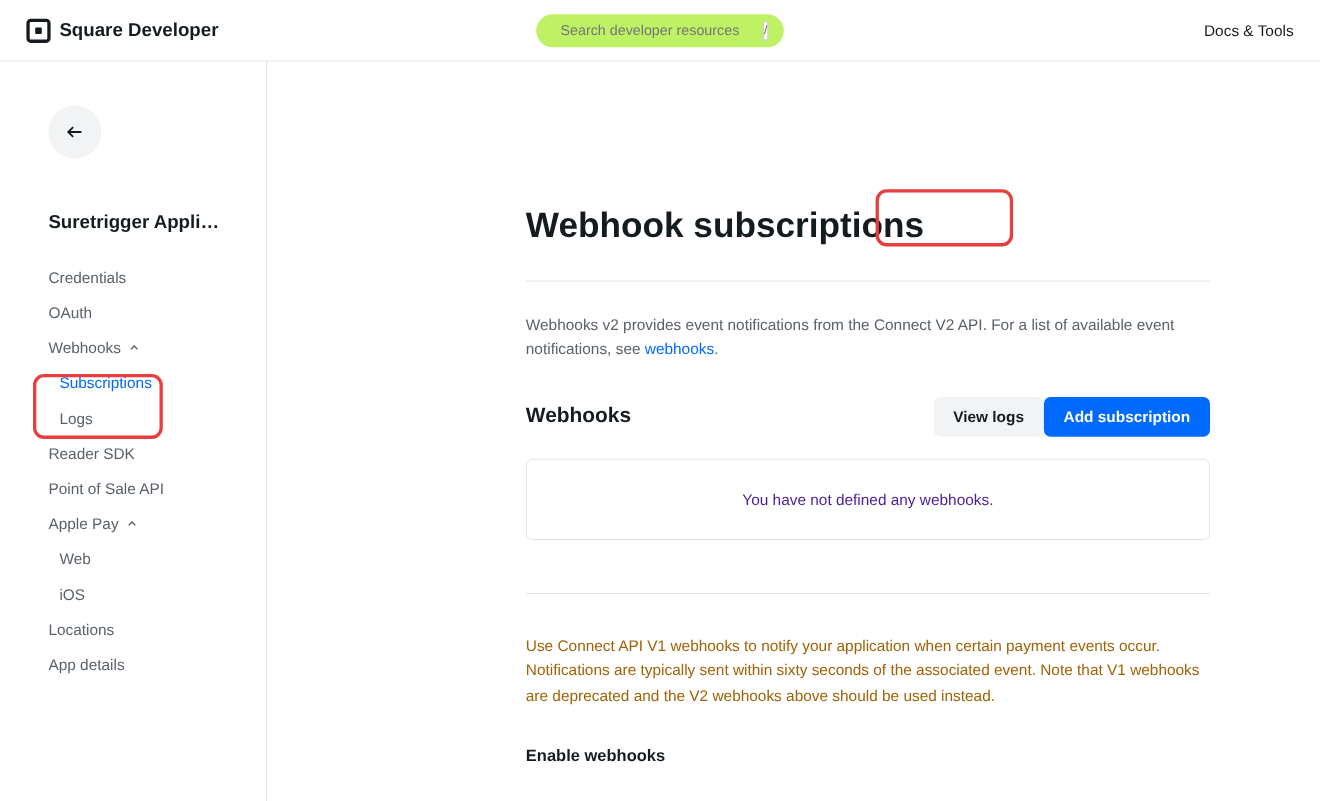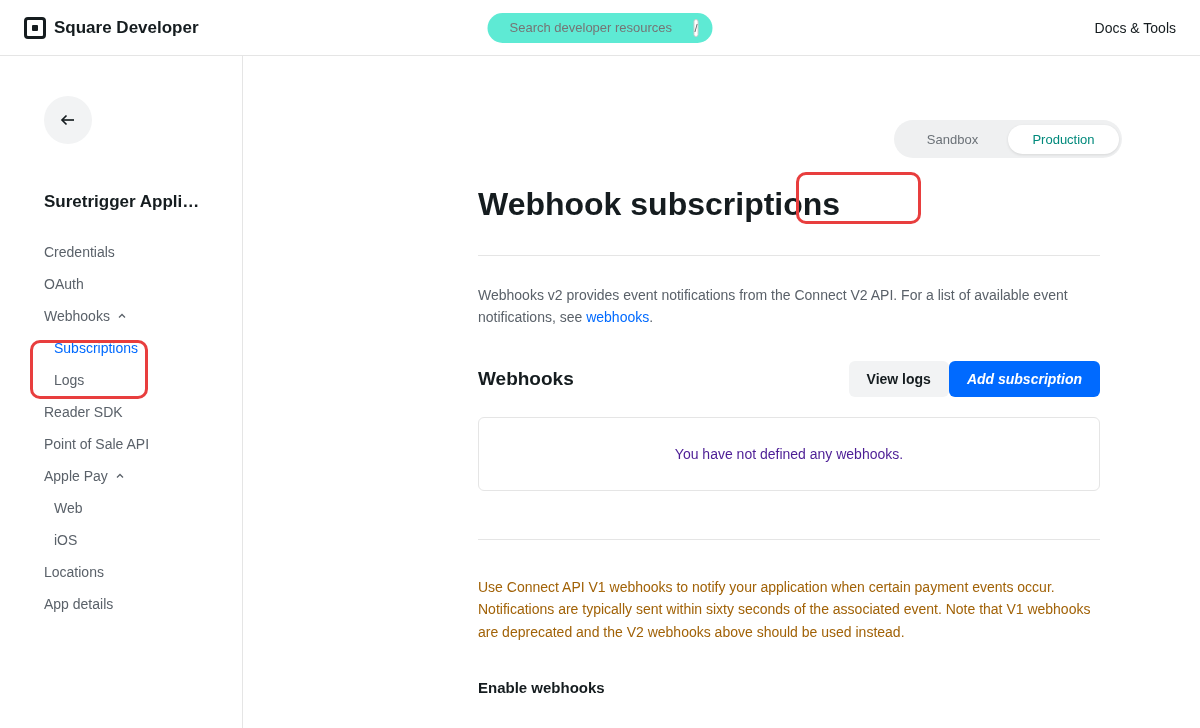--- a/index.html
+++ b/index.html
@@ -4,21 +4,21 @@
   <style>
     * { margin: 0; padding: 0; box-sizing: border-box; }
     body { font-family: -apple-system, BlinkMacSystemFont, 'Segoe UI', Helvetica, Arial, sans-serif; color: #151c1f; background: #fff; }
     
     .topbar { display: flex; align-items: center; height: 56px; padding: 3px 24px; border-bottom: 1px solid #e5e5e5; }
     .logo-wrap { display: flex; align-items: center; gap: 8px; }
     .logo-box { width: 22px; height: 22px; border: 3px solid #151c1f; border-radius: 4px; display: flex; align-items: center; justify-content: center; }
     .logo-inner { width: 6px; height: 6px; background: #151c1f; border-radius: 1px; }
     .brand-text { font-size: 17px; font-weight: 600; }
     .search-wrap { margin-left: auto; margin-right: auto; position: absolute; left: 50%; transform: translateX(-50%); }
-    .searchbox { display: flex; align-items: center; background: #5eead4; border-radius: 22px; padding: 6px 14px; width: 225px; gap: 8px; }
+    .searchbox { display: flex; align-items: center; background: #bef264; border-radius: 22px; padding: 6px 14px; width: 225px; gap: 8px; }
     .searchbox input { border: none; background: transparent; outline: none; font-size: 13px; color: #666; flex: 1; }
     .slash-key { border: 1px solid #ccc; border-radius: 4px; width: 16px; height: 18px; display: flex; align-items: center; justify-content: center; font-size: 11px; color: #666; background: #fff; }
     .topnav-right { margin-left: auto; font-size: 14px; font-weight: 500; cursor: pointer; }
     
     .body-row { display: flex; }
     
     .sidebar { width: 243px; border-right: 1px solid #e5e5e5; padding: 40px 0 40px 44px; min-height: 670px; }
     .back-btn { width: 48px; height: 48px; border-radius: 50%; background: #f2f3f4; display: flex; align-items: center; justify-content: center; cursor: pointer; margin-bottom: 48px; }
     .app-name { font-size: 17px; font-weight: 600; margin-bottom: 24px; white-space: nowrap; overflow: hidden; text-overflow: ellipsis; max-width: 160px; }
     .nav-item { font-size: 14px; color: #5a6169; padding: 8px 0; cursor: pointer; display: flex; align-items: center; gap: 6px; }
@@ -39,21 +39,21 @@
     .page-title { font-size: 32px; font-weight: 700; margin-top: 70px; margin-bottom: 32px; }
     .hr { border: none; border-top: 1px solid #e5e5e5; margin-bottom: 28px; }
     .desc { font-size: 14px; color: #5a6169; line-height: 1.6; margin-bottom: 32px; }
     .desc a { color: #006aff; text-decoration: none; }
     
     .sec-row { display: flex; align-items: center; justify-content: space-between; margin-bottom: 20px; }
     .sec-title { font-size: 19px; font-weight: 600; }
     .btn-group { display: flex; gap: 0; }
     .btn { font-size: 14px; font-weight: 600; padding: 10px 18px; border-radius: 6px; cursor: pointer; border: none; }
     .btn-sec { background: #f2f3f4; color: #151c1f; }
-    .btn-pri { background: #006aff; color: #fff; font-style: italic; }
+    .btn-pri { background: #006aff; color: #fff; }
     
     .empty-box { border: 1px solid #e5e5e5; border-radius: 6px; padding: 28px; text-align: center; font-size: 14px; color: #4c1d95; margin-bottom: 48px; }
     
     .hr2 { border: none; border-top: 1px solid #e5e5e5; margin-bottom: 36px; }
     .sec-title2 { font-size: 22px; font-weight: 700; margin-bottom: 16px; }
     .desc2 { font-size: 14px; color: #a16207; line-height: 1.6; margin-bottom: 36px; }
     .sub-title { font-size: 15px; font-weight: 600; margin-bottom: 20px; }
   </style>
 </head>
 <body>
@@ -109,24 +109,20 @@
           </svg>
         </span>
     </div>
     <div class="nav-item nav-sub">Web</div>
     <div class="nav-item nav-sub">iOS</div>
     <div class="nav-item">Locations</div>
     <div class="nav-item">App details</div>
   </div>
 
   <div class="main">
-    <div class="env-toggle">
-      <div class="env-opt">Sandbox</div>
-      <div class="env-opt active">Production</div>
-    </div>
 
     <h1 class="page-title">Webhook subscriptions</h1>
     <hr class="hr">
     <p class="desc">
       <span>Webhooks v2 provides event notifications from the Connect V2 API. For a list of available event notifications, see </span><a href="#">webhooks</a><span>.</span>
     </p>
 
     <div class="sec-row">
       <div class="sec-title">Webhooks</div>
       <div class="btn-group">

